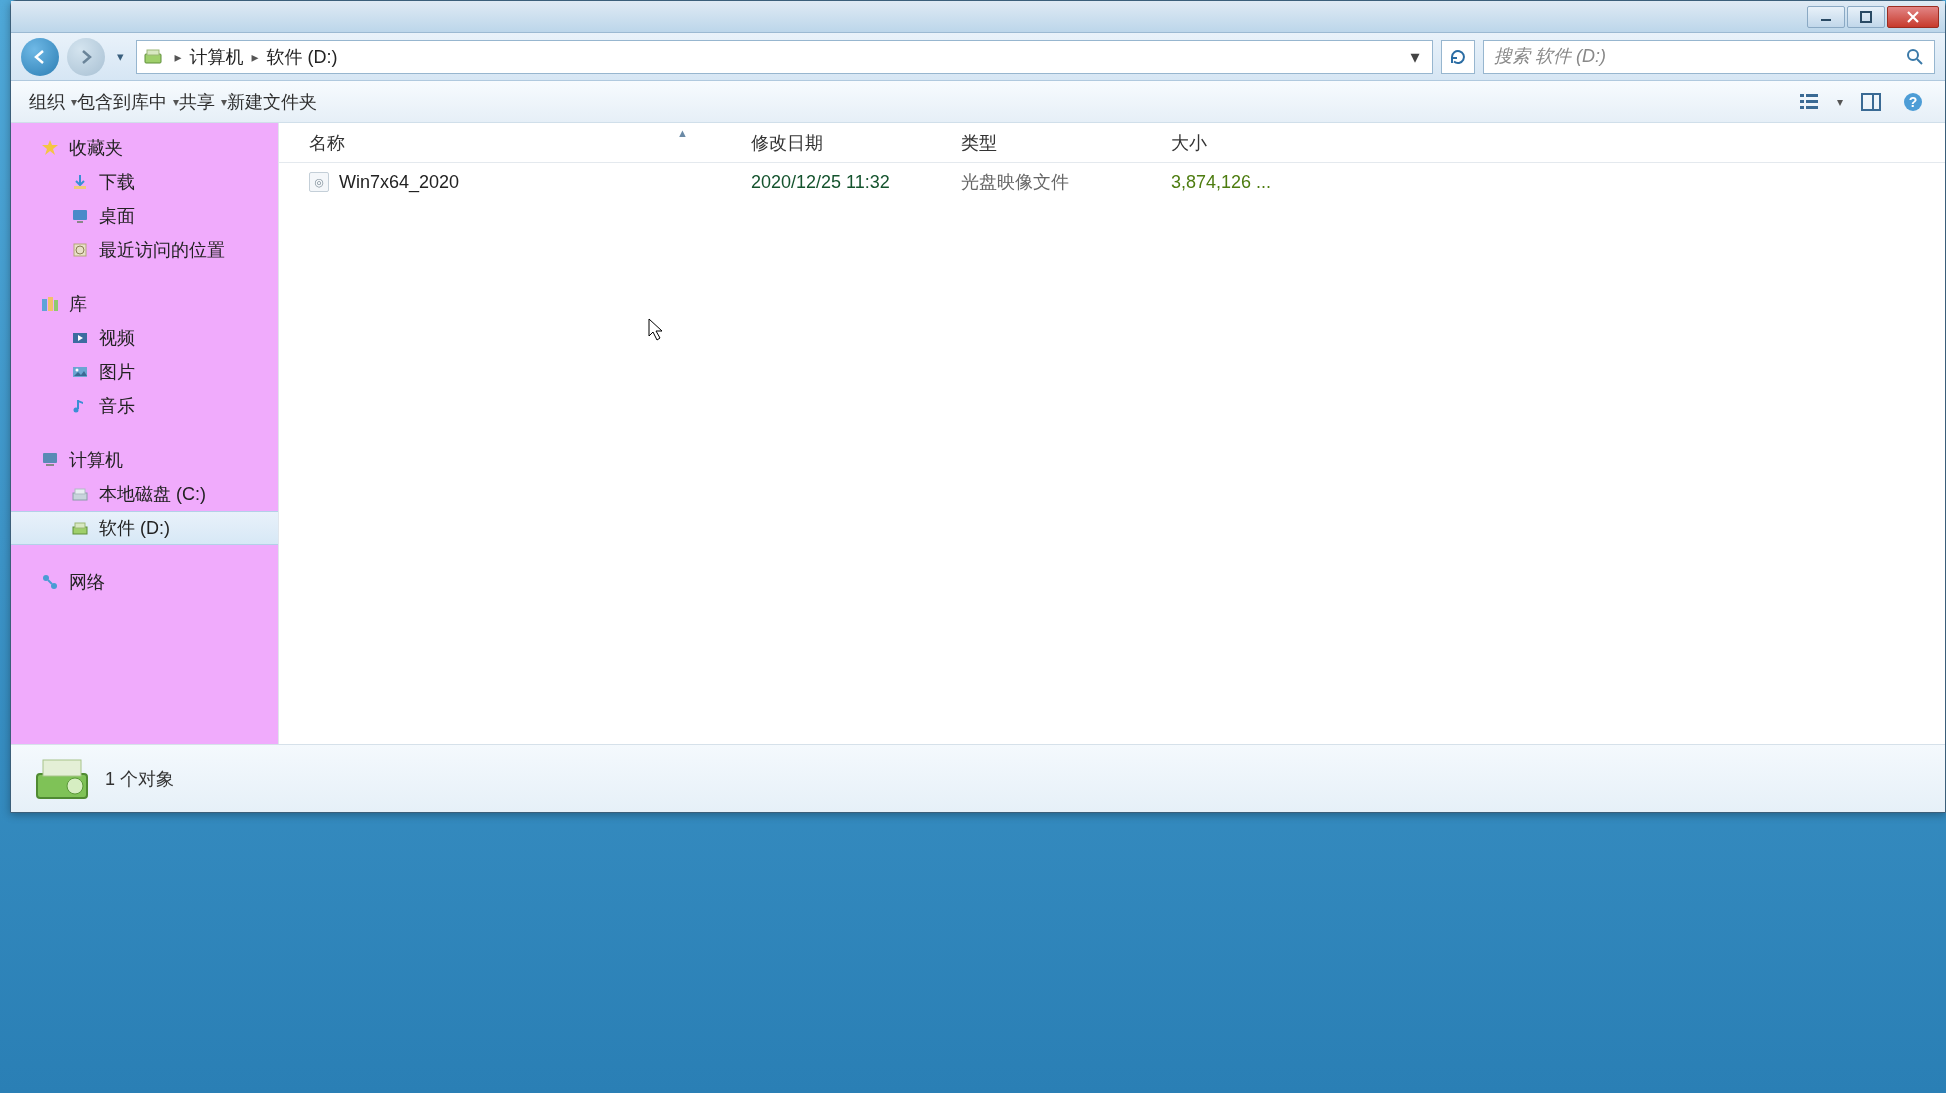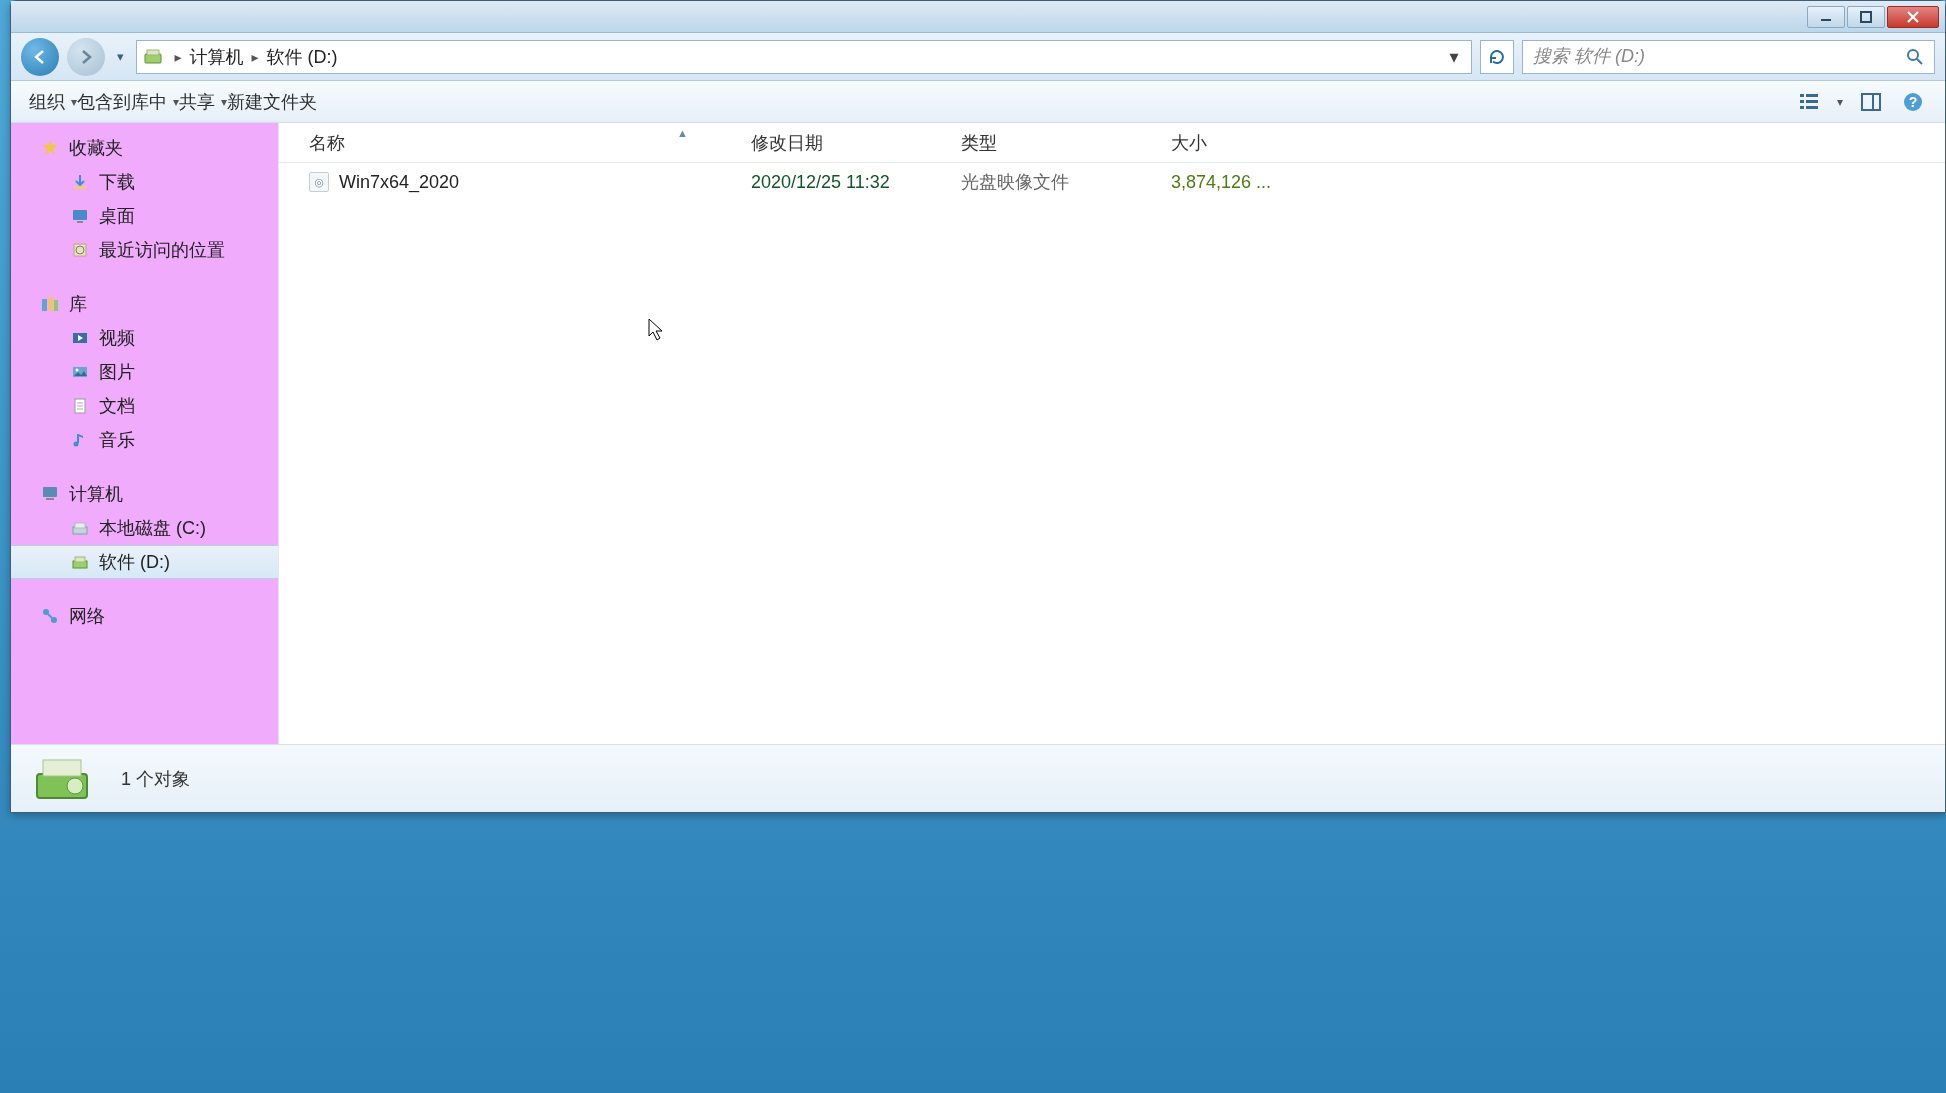--- a/index.html
+++ b/index.html
@@ -75,21 +75,21 @@
 }
 .bc-icon{width:20px;height:20px;margin-right:6px;}
 .bc-sep{color:#555;padding:0 6px;font-size:14px;}
 .bc-item{color:#222;cursor:pointer;padding:0 2px;}
 .bc-drop{width:22px;text-align:center;color:#444;cursor:pointer;margin-left:auto;}
 .refresh-btn{
   width:34px;height:34px;border:1px solid #97b6cf;background:#fff;
   display:flex;align-items:center;justify-content:center;cursor:pointer;color:#2a6ca3;
 }
 .search-box{
-  width:413px;height:34px;border:1px solid #97b6cf;background:#fff;
+  width:452px;height:34px;border:1px solid #97b6cf;background:#fff;
   display:flex;align-items:center;padding:0 10px;
 }
 .search-box input{
   flex:1;border:none;outline:none;font-size:18px;color:#333;font-style:italic;
 }
 .search-box input::placeholder{color:#888;font-style:italic;}
 .search-icon{color:#3a79a8;}
 .toolbar{
   height:42px;
   background:linear-gradient(to bottom,#f7fbfe,#e6eff7);
@@ -130,21 +130,21 @@
   height:38px;display:flex;align-items:center;color:#444;
 }
 .file-row .cell{padding:0 12px;}
 .file-row .n{width:460px;padding-left:30px;display:flex;align-items:center;gap:10px;color:#222;}
 .file-row .d{width:210px;color:#14532d;}
 .file-row .t{width:210px;color:#666;}
 .file-row .s{width:190px;color:#4d7c0f;}
 .file-icon{width:20px;height:20px;border:1px solid #c4cfd8;border-radius:2px;display:inline-flex;align-items:center;justify-content:center;font-size:11px;color:#7a8a95;background:#f4f7fa;}
 .statusbar{
   height:68px;border-top:1px solid #d6e1ea;background:linear-gradient(to bottom,#f4f9fd,#e6f0f8);
-  display:flex;align-items:center;padding:0 20px;gap:28px;
+  display:flex;align-items:center;padding:0 20px;gap:12px;
 }
 .status-icon{width:62px;height:54px;}
 .status-text{color:#333;}
 .cursor{
   position:absolute;left:648px;top:318px;width:18px;height:24px;pointer-events:none;
 }
 
 svg{display:block;}
 </style>
 </head>
@@ -325,31 +325,20 @@
                 <rect x="1" y="3" width="14" height="10" fill="#6aa5d2"></rect>
                 <circle cx="5" cy="6" r="1.5" fill="#fff"></circle>
                 <path d="M2 12 L6 8 L9 11 L12 7 L15 12 Z" fill="#3a6a94"></path>
               </svg>
             </span>
           <span>图片</span>
         </div>
         <div class="tree-row level2">
           <span class="tree-icon">
               <svg width="16" height="16">
-                <rect x="3" y="1" width="10" height="14" fill="#fff" stroke="#999"></rect>
-                <line x1="5" y1="5" x2="11" y2="5" stroke="#aaa"></line>
-                <line x1="5" y1="8" x2="11" y2="8" stroke="#aaa"></line>
-                <line x1="5" y1="11" x2="11" y2="11" stroke="#aaa"></line>
-              </svg>
-            </span>
-          <span>文档</span>
-        </div>
-        <div class="tree-row level2">
-          <span class="tree-icon">
-              <svg width="16" height="16">
                 <path d="M6 2 L6 11" stroke="#3a8fd4" stroke-width="2"></path>
                 <circle cx="4" cy="12" r="2.5" fill="#3a8fd4"></circle>
                 <path d="M6 2 L11 4 L11 6 L6 4" fill="#3a8fd4"></path>
               </svg>
             </span>
           <span>音乐</span>
         </div>
       </div>
 
       <div class="tree-group">

